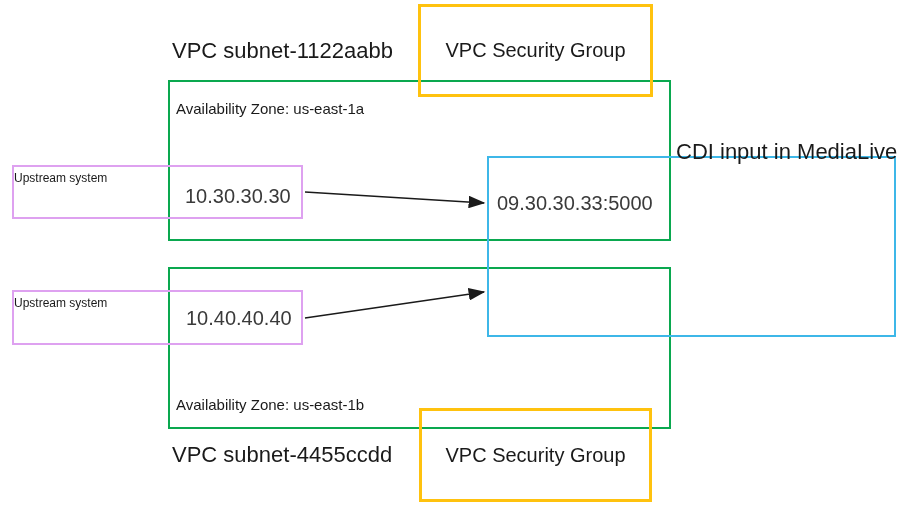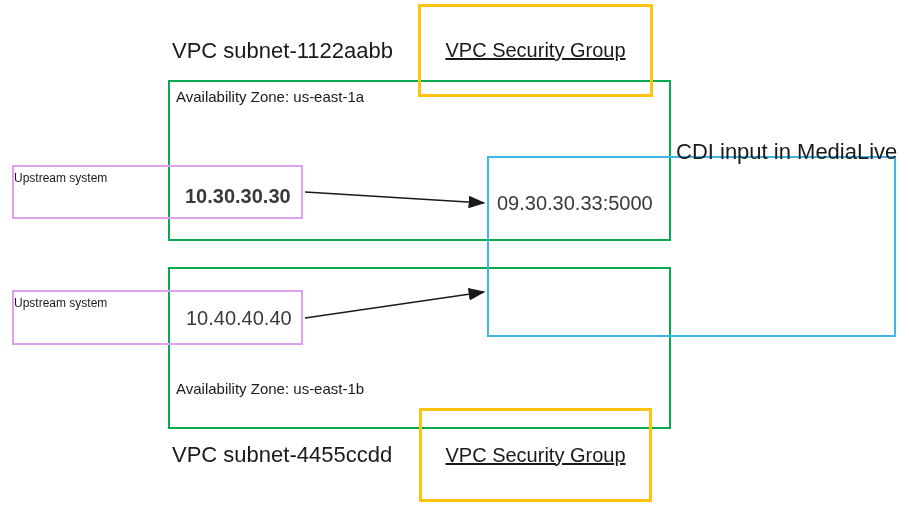--- a/index.html
+++ b/index.html
@@ -26,41 +26,41 @@
   #green-box-b  { left: 168px; top: 267px; width: 503px; height: 162px; }
   #yellow-box-top    { left: 418px; top: 4px;   width: 235px; height: 93px; }
   #yellow-box-bottom { left: 419px; top: 408px; width: 233px; height: 94px; }
   #cyan-box     { left: 487px; top: 156px; width: 409px; height: 181px; }
   #purple-box-a { left: 12px;  top: 165px; width: 291px; height: 54px; }
   #purple-box-b { left: 12px;  top: 290px; width: 291px; height: 55px; }
 
   .lbl { position: absolute; white-space: nowrap; }
   .title-lbl   { font-size: 22px; color: var(--text, #1a1a1a); }
   .az-lbl      { font-size: 15px; color: var(--text, #1a1a1a); }
-  .sg-lbl      { font-size: 20px; color: var(--text, #1a1a1a); text-decoration: underline; }
+  .sg-lbl      { font-size: 20px; color: var(--text, #1a1a1a); }
   .ip-lbl      { font-size: 20px; color: var(--ip_text, #3a3a3a); }
   .upstream-lbl{
     position: absolute;
     font-size: 12px;
     line-height: 25px;
     width: 125px;
     white-space: normal;
     color: var(--text, #1a1a1a);
   }
 
   #subnet-a-title { left: 172px; top: 38px; }
-  #az-a-label     { left: 176px; top: 88px; }
+  #az-a-label     { left: 176px; top: 100px; }
   #upstream-a-label { left: 14px; top: 166px; }
-  #ip-a-label     { left: 185px; top: 185px; font-weight: bold; }
+  #ip-a-label     { left: 185px; top: 185px; }
   #cdi-title      { left: 676px; top: 121px; margin-top: 18px; }
   #cdi-ip-a-label { left: 497px; top: 192px; }
   #cdi-ip-b-label { left: 497px; top: 278px; }
   #upstream-b-label { left: 14px; top: 291px; }
   #ip-b-label     { left: 186px; top: 307px; }
-  #az-b-label     { left: 176px; top: 380px; }
+  #az-b-label     { left: 176px; top: 396px; }
   #subnet-b-title { left: 172px; top: 442px; }
 
   #arrow-overlay {
     position: absolute;
     left: 0; top: 0;
     width: 909px; height: 506px;
     pointer-events: none;
   }
 </style>
 </head>

